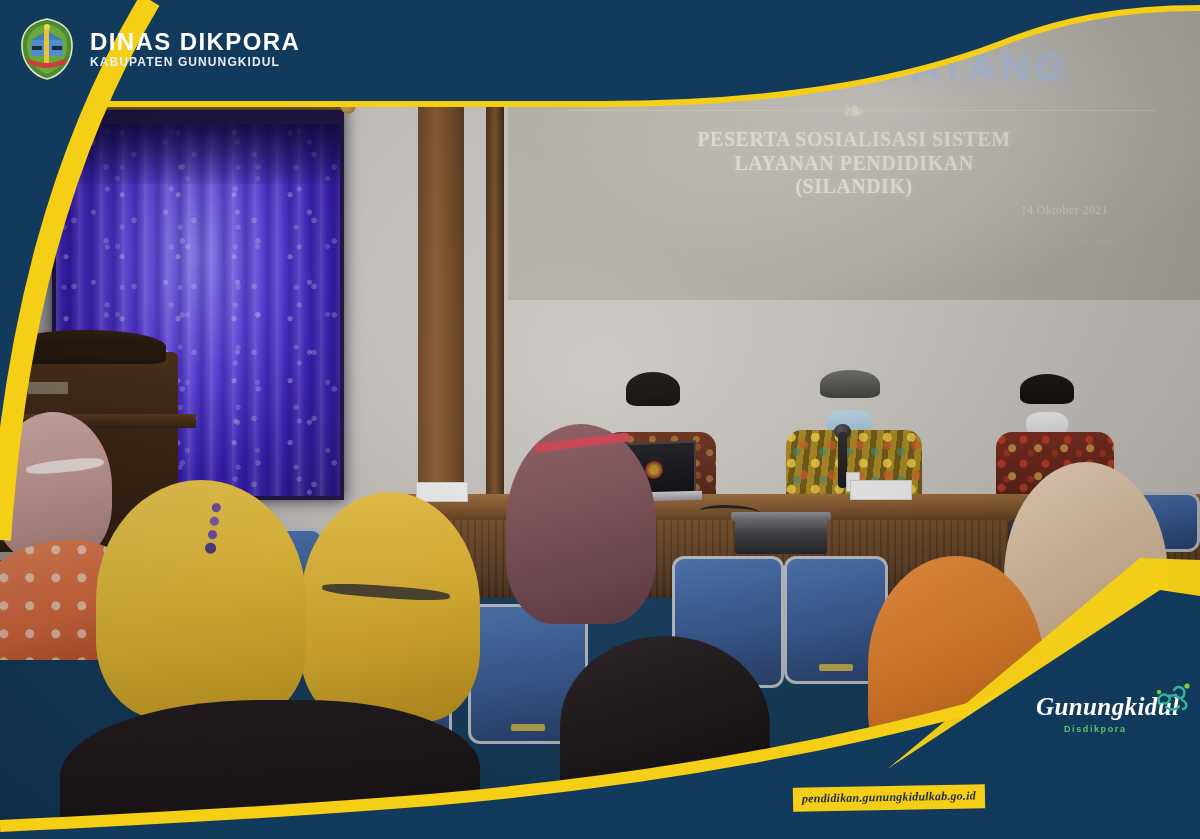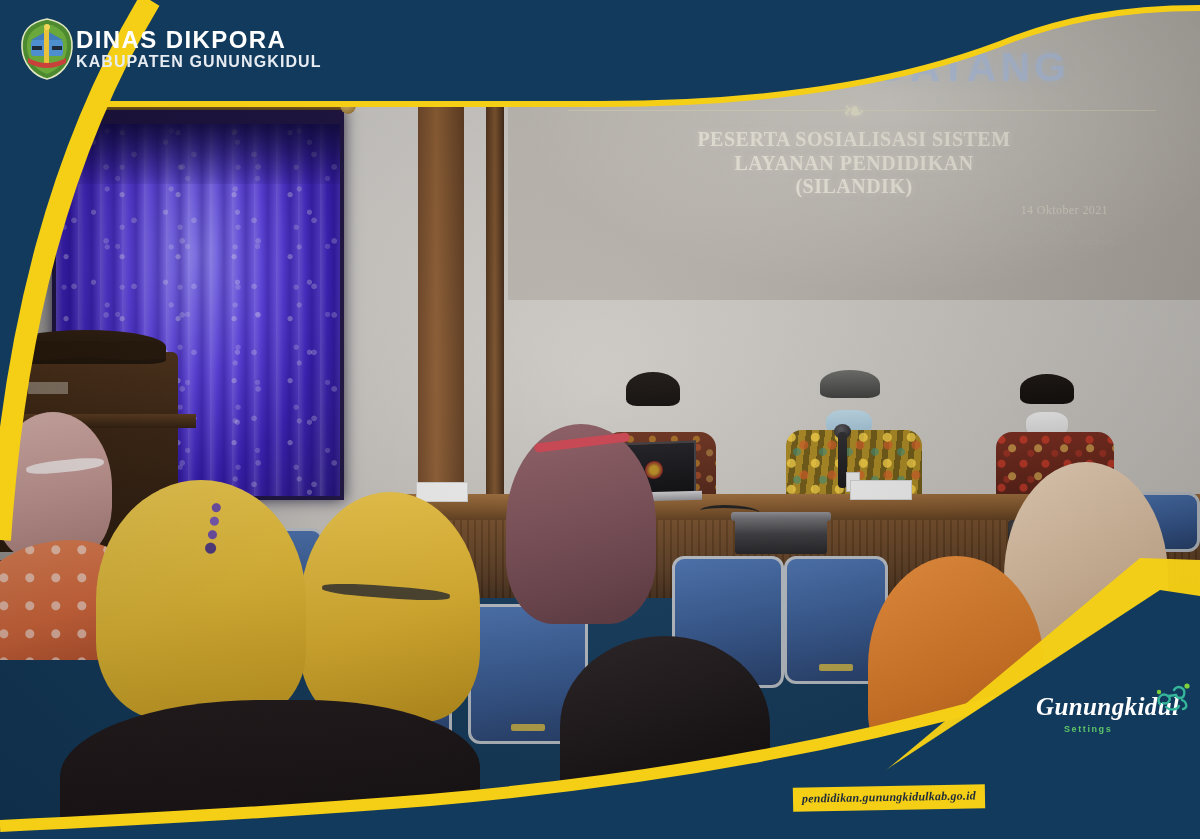--- a/index.html
+++ b/index.html
@@ -403,31 +403,31 @@
     position: absolute; inset: 0;
     background: radial-gradient(ellipse at 50% 45%, rgba(255,255,255,.05), rgba(0,0,0,.22) 100%);
     pointer-events: none;
   }
 
   
   .frame-svg { position: absolute; left: 0; top: 0; width: 1200px; height: 839px; }
 
   .brand-header {
     position: absolute; left: 18px; top: 18px;
-    display: flex; align-items: center; gap: 0;
+    display: flex; align-items: center; gap: 14px;
   }
   .crest { width: 58px; height: 62px; position: relative; }
   .brand-text { display: flex; flex-direction: column; gap: 2px; }
   .brand-title {
     font-size: 24px; font-weight: 700; color: #ffffff;
     letter-spacing: 1.4px; line-height: 1;
     font-family: "Liberation Sans", sans-serif;
   }
   .brand-sub {
-    font-size: 16px; font-weight: 700; color: #e7ecf2;
+    font-size: 12px; font-weight: 700; color: #e7ecf2;
     letter-spacing: 1.1px; line-height: 1;
   }
 
   
   .gk-logo {
     position: absolute; left: 1036px; top: 694px;
     display: flex; flex-direction: column;
   }
   .gk-name {
     font-size: 25px; color: #ffffff; font-style: italic; font-weight: 700;
@@ -635,19 +635,19 @@
           <path d="M22 10 C26 4 34 8 32 15 C31 19 25 19 24 15"></path>
           <path d="M16 16 L24 15"></path>
           <path d="M30 20 C35 22 36 28 31 29"></path>
           <path d="M14 27 C18 31 25 30 27 26"></path>
         </g>
         <circle cx="35" cy="6" r="2.6" fill="#7fd13b"></circle>
         <circle cx="7" cy="12" r="2.2" fill="#7fd13b"></circle>
       </svg>
     </div>
     <div class="gk-name">Gunungkidul</div>
-    <div class="gk-tag">Settings</div>
+    <div class="gk-tag">Disdikpora</div>
   </div>
 
 
   <div class="url-ribbon">pendidikan.gunungkidulkab.go.id</div>
 
 </div>
 
 </body></html>

